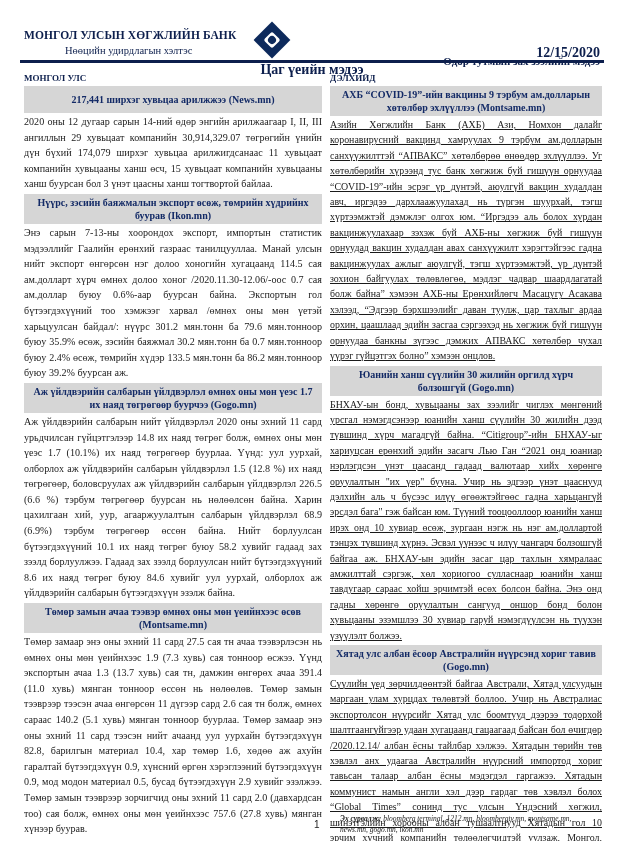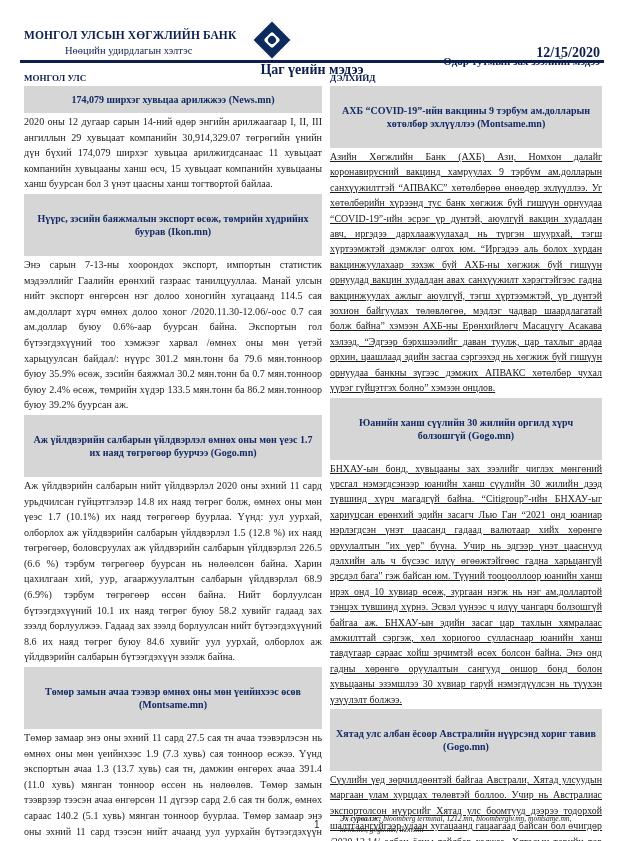--- a/index.html
+++ b/index.html
@@ -12,21 +12,21 @@
   .logo-inner { position: absolute; left: 7px; top: 7px; width: 12px; height: 12px; background: #ffffff; border-radius: 2px; }
   .logo-knot { position: absolute; left: 9px; top: 9px; width: 8px; height: 8px; background: #0d2a5c; border-radius: 50%; }
   .report-title { position: absolute; right: 24px; top: 35px; font-size: 11px; font-weight: bold; color: #0d1f4d; text-align: right; margin-top: 20px; }
   .report-date { position: absolute; right: 24px; top: 45px; font-size: 14px; font-weight: bold; color: #0d1f4d; text-align: right; }
   .rule { position: absolute; left: 20px; top: 60px; width: 584px; height: 3px; background: #0d1f4d; }
   .center-label { position: absolute; left: 0; width: 624px; top: 62px; text-align: center; font-size: 14px; font-weight: bold; color: #0d1f4d; }
   .col { position: absolute; top: 72px; }
   .col-left { left: 24px; width: 298px; }
   .col-right { left: 330px; width: 272px; }
   .section-label { font-size: 9px; font-weight: bold; color: #0d1f4d; height: 12px; line-height: 12px; }
-  .news-head { background: #d6d6d6; color: #132a66; font-weight: bold; font-size: 10px; text-align: center; line-height: 13px; padding: 18px 4px; margin-top: 2px; }
+  .news-head { background: #d6d6d6; color: #132a66; font-weight: bold; font-size: 10px; text-align: center; line-height: 13px; padding: 2px 4px; margin-top: 2px; }
   .news-head.tall { padding: 7px 4px; }
   .news-body { font-size: 10.1px; line-height: 15.6px; text-align: justify; margin: 1px 0 1px 0; }
   .col-right .news-body { font-size: 9.9px; line-height: 15.4px; text-decoration: underline; }
   .footer-page { position: absolute; left: 314px; top: 819px; font-size: 10px; font-family: "Liberation Sans", "DejaVu Sans", sans-serif; color: #222; }
   .footer-src { position: absolute; right: 24px; top: 813px; width: 260px; text-align: left; font-size: 7.5px; font-style: italic; line-height: 11px; color: #222; }
   .footer-src b { font-weight: bold; }
 </style>
 </head>
 <body>
 
@@ -39,21 +39,21 @@
   </div>
   <div class="report-title">Өдөр тутмын зах зээлийн мэдээ</div>
   <div class="report-date">12/15/2020</div>
   <div class="rule"></div>
   <div class="center-label">Цаг үеийн мэдээ</div>
 </div>
 
 <div class="col col-left">
   <div class="section-label">МОНГОЛ УЛС</div>
 
-  <div class="news-head tall">174,079 ширхэг хувьцаа арилжжээ (News.mn)</div>
+  <div class="news-head tall">217,441 ширхэг хувьцаа арилжжээ (News.mn)</div>
   <div class="news-body">2020 оны 12 дугаар сарын 14-ний өдөр энгийн арилжаагаар I, II, III ангиллын 29 хувьцаат компанийн 30,914,329.07 төгрөгийн үнийн дүн бүхий 174,079 ширхэг хувьцаа арилжигдсанаас 11 хувьцаат компанийн хувьцааны ханш өсч, 15 хувьцаат компанийн хувьцааны ханш буурсан бол 3 үнэт цаасны ханш тогтвортой байлаа.</div>
 
   <div class="news-head">Нүүрс, зэсийн баяжмалын экспорт өсөж, төмрийн хүдрийнх буурав (Ikon.mn)</div>
   <div class="news-body">Энэ сарын 7-13-ны хоорондох экспорт, импортын статистик мэдээллийг Гаалийн ерөнхий газраас танилцууллаа. Манай улсын нийт экспорт өнгөрсөн нэг долоо хоногийн хугацаанд 114.5 сая ам.долларт хүрч өмнөх долоо хоног /2020.11.30-12.06/-оос 0.7 сая ам.доллар буюу 0.6%-аар буурсан байна. Экспортын гол бүтээгдэхүүний тоо хэмжээг харвал /өмнөх оны мөн үетэй харьцуулсан байдал/: нүүрс 301.2 мян.тонн ба 79.6 мян.тонноор буюу 35.9% өсөж, зэсийн баяжмал 30.2 мян.тонн ба 0.7 мян.тонноор буюу 2.4% өсөж, төмрийн хүдэр 133.5 мян.тонн ба 86.2 мян.тонноор буюу 39.2% буурсан аж.</div>
 
   <div class="news-head">Аж үйлдвэрийн салбарын үйлдвэрлэл өмнөх оны мөн үеэс 1.7 их наяд төгрөгөөр буурчээ (Gogo.mn)</div>
   <div class="news-body">Аж үйлдвэрийн салбарын нийт үйлдвэрлэл 2020 оны эхний 11 сард урьдчилсан гүйцэтгэлээр 14.8 их наяд төгрөг болж, өмнөх оны мөн үеэс 1.7 (10.1%) их наяд төгрөгөөр буурлаа. Үүнд: уул уурхай, олборлох аж үйлдвэрийн салбарын үйлдвэрлэл 1.5 (12.8 %) их наяд төгрөгөөр, боловсруулах аж үйлдвэрийн салбарын үйлдвэрлэл 226.5 (6.6 %) тэрбум төгрөгөөр буурсан нь нөлөөлсөн байна. Харин цахилгаан хий, уур, агааржуулалтын салбарын үйлдвэрлэл 68.9 (6.9%) тэрбум төгрөгөөр өссөн байна. Нийт борлуулсан бүтээгдэхүүний 10.1 их наяд төгрөг буюу 58.2 хувийг гадаад зах зээлд борлуулжээ. Гадаад зах зээлд борлуулсан нийт бүтээгдэхүүний 8.6 их наяд төгрөг буюу 84.6 хувийг уул уурхай, олборлох аж үйлдвэрийн салбарын бүтээгдэхүүн эзэлж байна.</div>
 
   <div class="news-head">Төмөр замын ачаа тээвэр өмнөх оны мөн үеийнхээс өсөв (Montsame.mn)</div>
   <div class="news-body">Төмөр замаар энэ оны эхний 11 сард 27.5 сая тн ачаа тээвэрлэсэн нь өмнөх оны мөн үеийнхээс 1.9 (7.3 хувь) сая тонноор өсжээ. Үүнд экспортын ачаа 1.3 (13.7 хувь) сая тн, дамжин өнгөрөх ачаа 391.4 (11.0 хувь) мянган тонноор өссөн нь нөлөөлөв. Төмөр замын тээврээр тээсэн ачаа өнгөрсөн 11 дүгээр сард 2.6 сая тн болж, өмнөх сараас 140.2 (5.1 хувь) мянган тонноор буурлаа. Төмөр замаар энэ оны эхний 11 сард тээсэн нийт ачаанд уул уурхайн бүтээгдэхүүн 82.8, барилгын материал 10.4, хар төмөр 1.6, хөдөө аж ахуйн гаралтай бүтээгдэхүүн 0.9, хүнсний өргөн хэрэглээний бүтээгдэхүүн 0.9, мод модон материал 0.5, бусад бүтээгдэхүүн 2.9 хувийг эзэлжээ. Төмөр замын тээврээр зорчигчид оны эхний 11 сард 2.0 (давхардсан тоо) сая болж, өмнөх оны мөн үеийнхээс 757.6 (27.8 хувь) мянган хүнээр буурав.</div>

